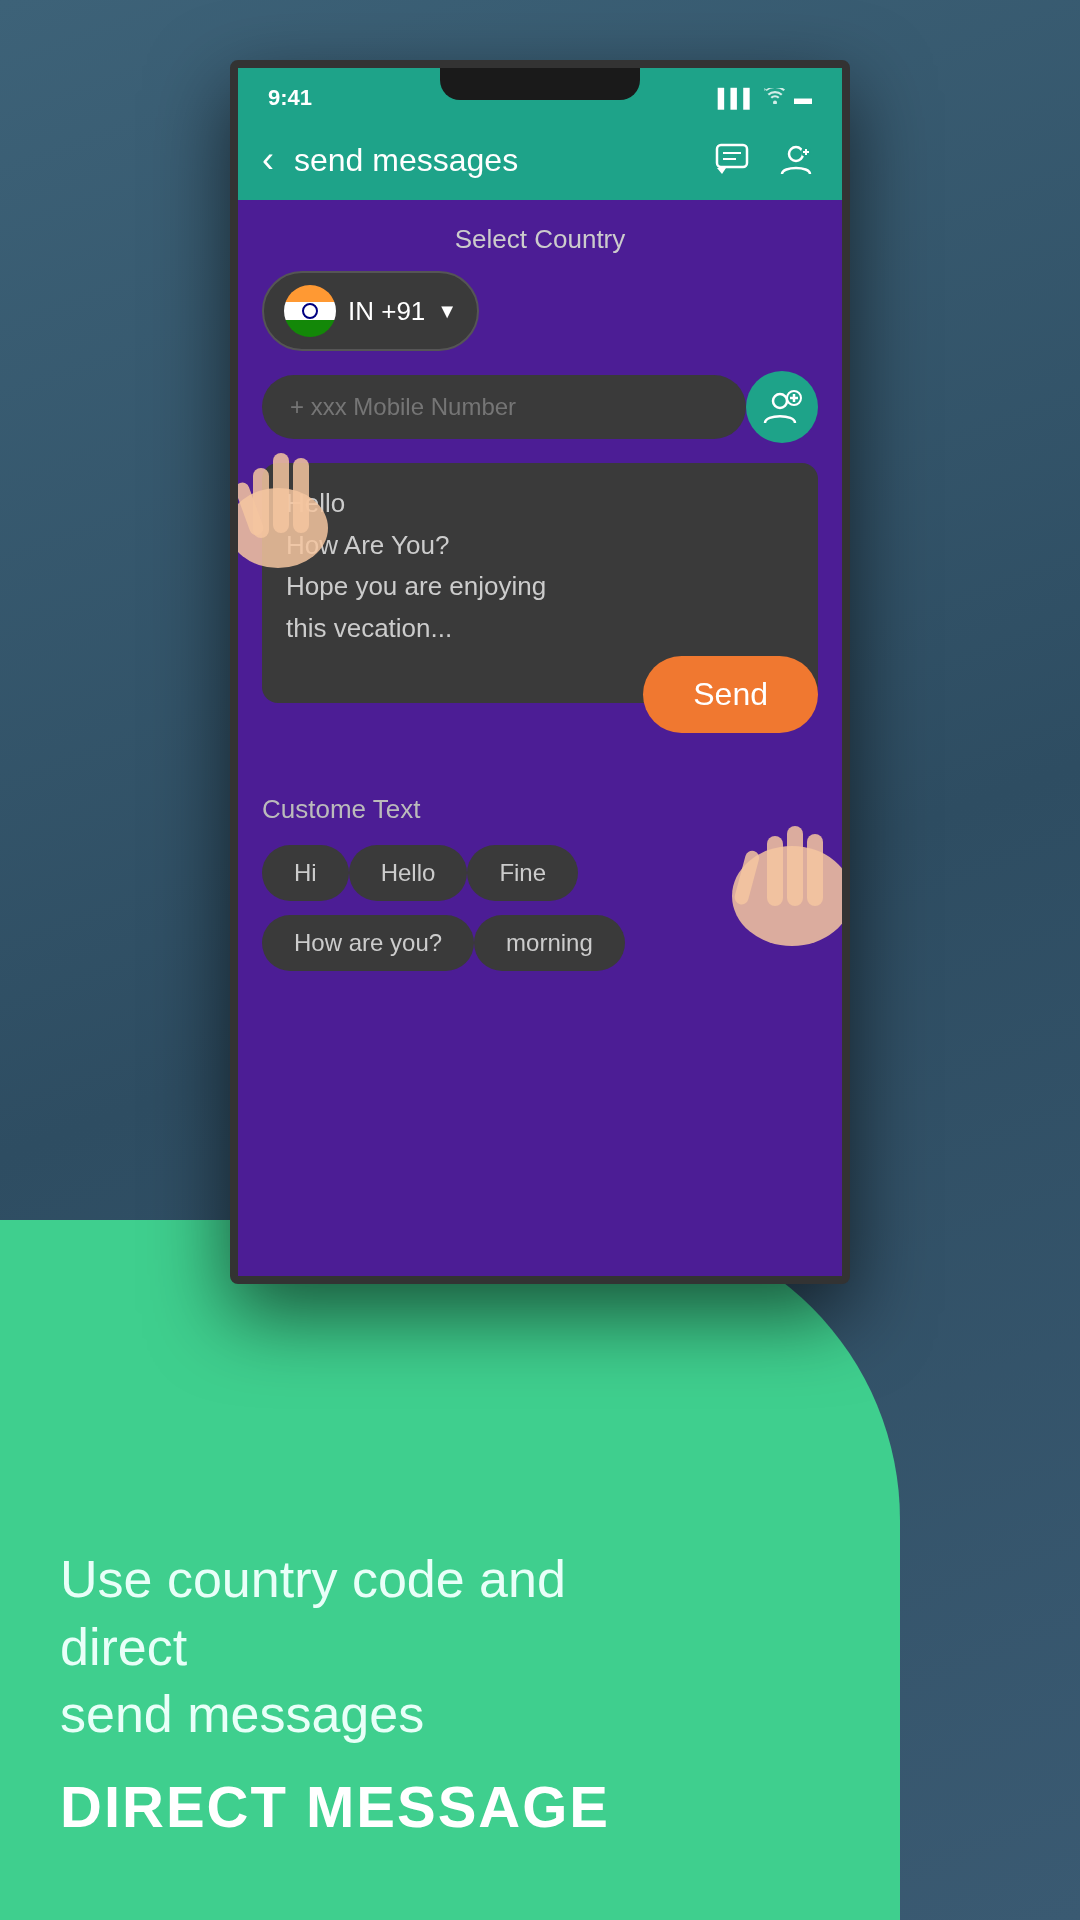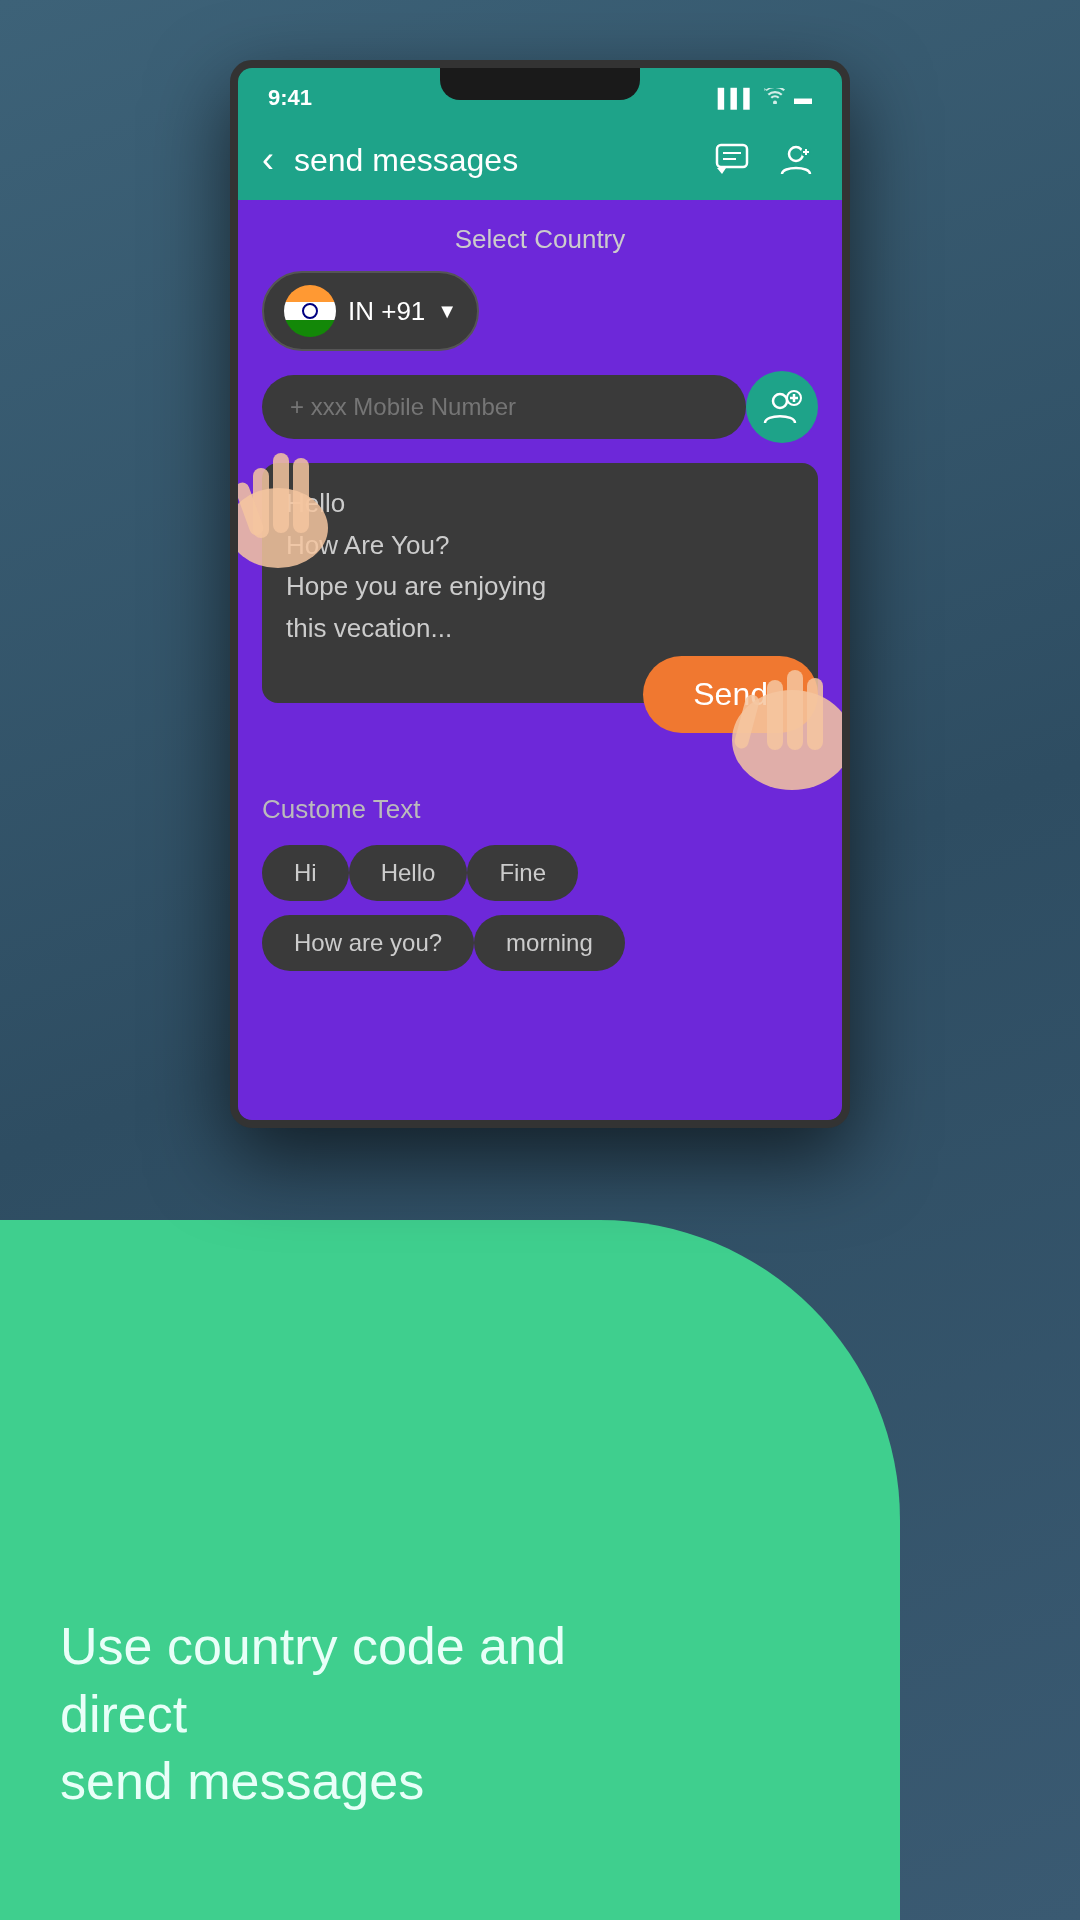--- a/index.html
+++ b/index.html
@@ -60,23 +60,23 @@
     .phone-wrapper {
       position: absolute;
       top: 60px;
       left: 50%;
       transform: translateX(-50%);
       z-index: 5;
     }
 
     .phone-frame {
       width: 620px;
-      height: 1068px;
+      height: 1224px;
       background: #1a1a1a;
-      border-radius: 22px;
+      border-radius: 8px;
       border: 8px solid #333;
       box-shadow: 0 30px 80px rgba(0,0,0,0.6), inset 0 0 0 2px #444;
       position: relative;
       overflow: hidden;
     }
 
     
     .notch {
       position: absolute;
       top: 0;
@@ -162,21 +162,21 @@
       justify-content: center;
     }
 
     
     .app-content {
       position: absolute;
       top: 132px;
       left: 0;
       right: 0;
       bottom: 0;
-      background: #6d28d9;
+      background: #4c1d95;
       overflow: hidden;
     }
 
     .select-country-label {
       text-align: center;
       color: #cccccc;
       font-size: 26px;
       padding: 24px 0 16px;
     }
 
@@ -359,20 +359,21 @@
   </style>
 </head>
 <body>
 
 <div class="bg"></div>
 <div class="green-blob"></div>
 
 <div class="bottom-text">
   <div class="bottom-tagline" style="white-space: pre-line;">Use country code and direct
 send messages</div>
+  <div class="bottom-title">DIRECT MESSAGE</div>
 </div>
 
 <div class="phone-wrapper">
   <div class="phone-frame">
     <div class="notch"></div>
 
     <div class="status-bar">
       <span class="status-time">9:41</span>
       <div class="status-icons">
         <span class="status-icon">▌▌▌</span>

